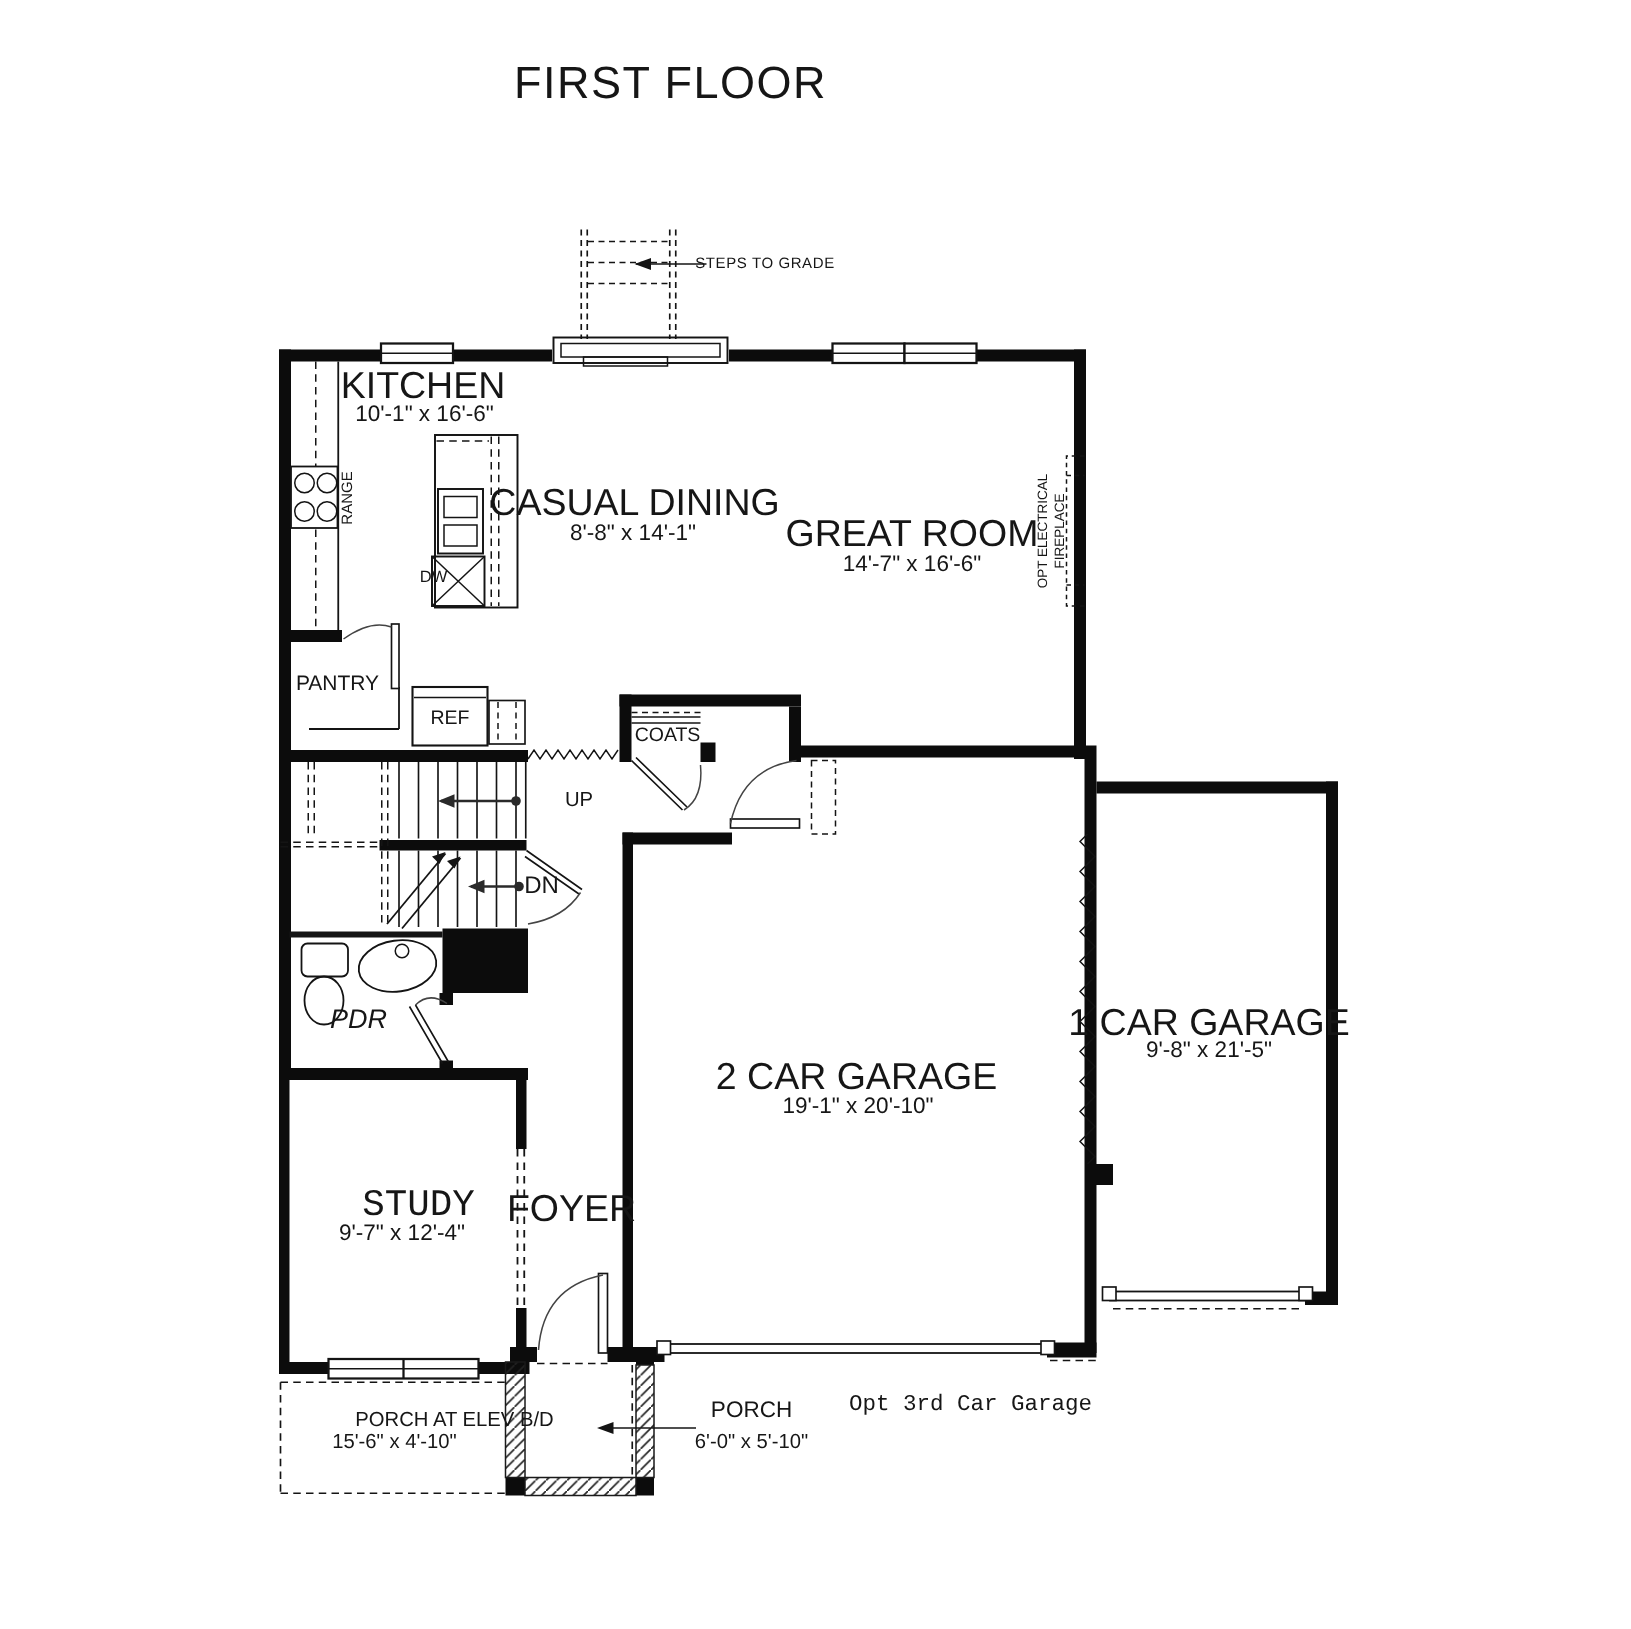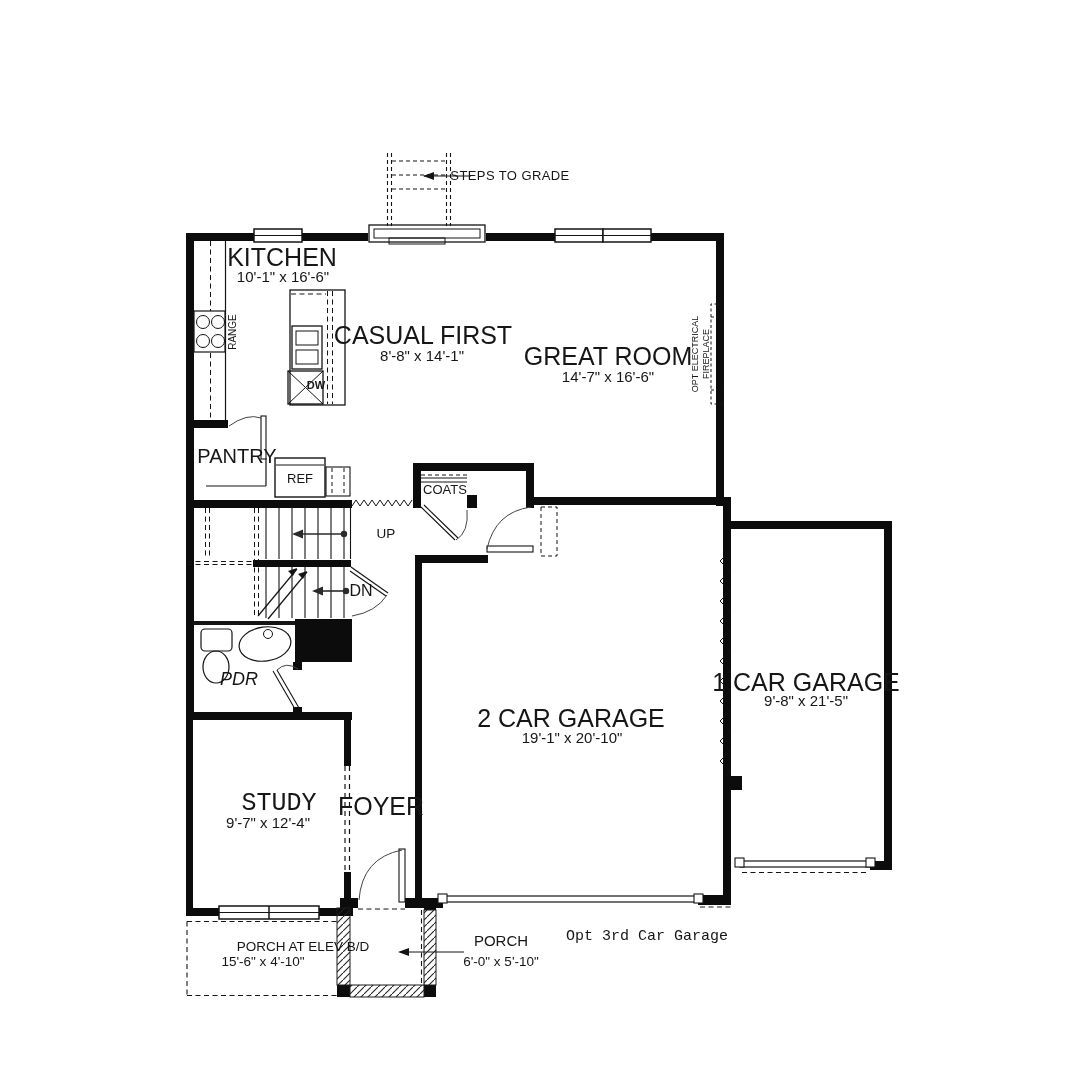--- a/index.html
+++ b/index.html
@@ -7,21 +7,21 @@
           font-family:"Liberation Sans", sans-serif;color:#141414;}
   #plan-svg{position:absolute;left:0;top:0;}
   .lbl{position:absolute;transform:translate(-50%,-50%);white-space:nowrap;color:#161616;
        text-align:center;line-height:1.1;}
   .lbl.rot{transform:translate(-50%,-50%) rotate(-90deg);}
   .title{font-size:30px;letter-spacing:1px;}
   .room{font-size:25px;text-align:center;}
   .dims{font-size:15px;}
   .small{font-size:13px;}
   .tiny{font-size:11px;}
-  .micro{font-size:13px;letter-spacing:.4px;}
+  .micro{font-size:10px;letter-spacing:.4px;}
   .fire{font-size:9px;line-height:1.2;}
 </style>
 </head>
 <body>
 
 <div id="canvas">
 
 <svg id="plan-svg" width="1087" height="1086" viewBox="0 0 1087 1086">
   <defs>
     <pattern id="hatch" width="7" height="7" patternUnits="userSpaceOnUse">
@@ -289,41 +289,42 @@
     <line x1="187" y1="921.5" x2="337" y2="921.5"></line>
     <line x1="187" y1="921.5" x2="187" y2="995.5"></line>
     <line x1="187" y1="995.5" x2="337" y2="995.5"></line>
   </g>
   <g stroke="#141414" fill="#141414">
     <line x1="400" y1="952" x2="464" y2="952" stroke-width="1"></line>
     <polygon points="398,952 409,948 409,956" stroke="none"></polygon>
   </g>
 </svg>
 
+<div class="lbl title" style="left:447px;top:56px;">FIRST FLOOR</div>
 
 <div class="lbl micro" style="left:510px;top:176px;">STEPS TO GRADE</div>
 
 <div class="lbl room" style="left:282px;top:258px;">KITCHEN</div>
 <div class="lbl dims" style="left:283px;top:277px;">10'-1" x 16'-6"</div>
 
 <div class="lbl rot tiny" style="left:232px;top:332px;font-size:10px;">RANGE</div>
-<div class="lbl tiny" style="left:316px;top:385px;font-weight:bold;">DW</div>
-
-<div class="lbl room" style="left:423px;top:336px;">CASUAL FIRST</div>
+<div class="lbl tiny" style="left:289px;top:385px;">DW</div>
+
+<div class="lbl room" style="left:423px;top:336px;">CASUAL DINING</div>
 <div class="lbl dims" style="left:422px;top:356px;">8'-8" x 14'-1"</div>
 
 <div class="lbl room" style="left:608px;top:357px;">GREAT ROOM</div>
 <div class="lbl dims" style="left:608px;top:377px;">14'-7" x 16'-6"</div>
 
 <div class="lbl rot fire" style="left:701px;top:354px;">
   <span>OPT ELECTRICAL</span><br>
   <span>FIREPLACE</span>
 </div>
 
-<div class="lbl" style="left:237px;top:456px;font-size:20px;">PANTRY</div>
+<div class="lbl" style="left:225px;top:456px;font-size:14px;">PANTRY</div>
 <div class="lbl small" style="left:300px;top:479px;">REF</div>
 <div class="lbl small" style="left:445px;top:490px;">COATS</div>
 
 <div class="lbl" style="left:366px;top:534px;font-size:13.5px;margin-left:20px;">UP</div>
 <div class="lbl" style="left:361px;top:591px;font-size:16px;">DN</div>
 
 <div class="lbl" style="left:239px;top:680px;font-size:18px;font-style:italic;">PDR</div>
 
 <div class="lbl room" style="left:279px;top:804px;font-family:Liberation Mono, monospace;">STUDY</div>
 <div class="lbl dims" style="left:268px;top:823px;">9'-7" x 12'-4"</div>

